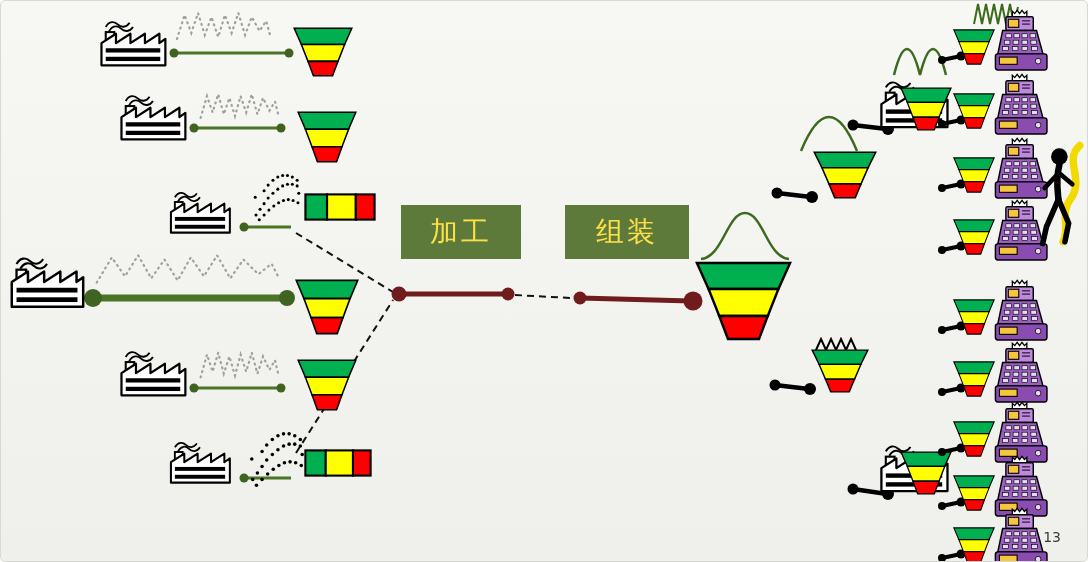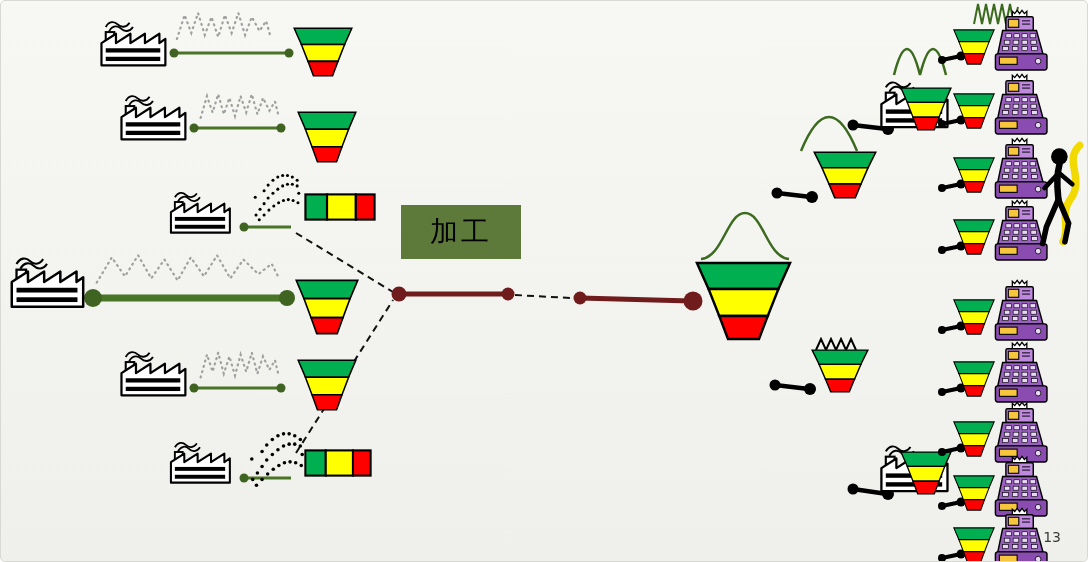--- a/index.html
+++ b/index.html
@@ -1,20 +1,20 @@
 <!DOCTYPE html>
 <html><head>
 <meta charset="utf-8">
 <style>
   *{margin:0;padding:0;box-sizing:border-box}
   body{width:1088px;height:562px;font-family:"DejaVu Sans","Liberation Sans",sans-serif;background:#fff}
   .slide{position:relative;width:1088px;height:562px;background:linear-gradient(180deg,#f7f7f4,#efefeb);border:1px solid #d8d8d4;border-radius:5px;overflow:hidden}
   .icon{position:absolute;overflow:visible;display:block}
   .layer{position:absolute;left:0;top:0}
-  .stage-box{position:absolute;display:flex;align-items:center;justify-content:center;background:#5d7a3b;color:#000000;font-size:28px;letter-spacing:3px}
+  .stage-box{position:absolute;display:flex;align-items:center;justify-content:center;background:#5d7a3b;color:#fde047;font-size:28px;letter-spacing:3px}
   .reg-row{position:absolute;left:936px;width:152px;height:70px}
   .pagenum{position:absolute;right:26px;bottom:16px;font-size:14px;color:#3a3a3a}
 </style>
 </head>
 <body>
 
 <div class="slide">
 
   <svg style="position:absolute;width:0;height:0" aria-hidden="true">
     <defs>
@@ -256,20 +256,23 @@
   <svg class="icon" style="left:248px;top:428px;width:56px;height:62px">
       <use href="#sym-scatter" width="100%" height="100%"></use>
     </svg>
   <svg class="icon" style="left:303px;top:448px;width:68px;height:28px">
       <use href="#sym-hbar" width="100%" height="100%"></use>
     </svg>
 
   <div class="stage-box" style="left:400px;top:204px;width:120px;height:54px">
     <span>加工</span>
   </div>
+  <div class="stage-box" style="left:564px;top:204px;width:124px;height:54px">
+    <span>组装</span>
+  </div>
 
   <svg class="icon" style="left:698px;top:210px;width:92px;height:50px">
       <use href="#sym-bell" width="100%" height="100%"></use>
     </svg>
   <svg class="icon" style="left:694px;top:260px;width:97px;height:80px">
       <use href="#sym-funnel" width="100%" height="100%"></use>
     </svg>
 
   <svg class="icon" style="left:890px;top:30px;width:58px;height:46px">
       <use href="#sym-sine2" width="100%" height="100%"></use>

